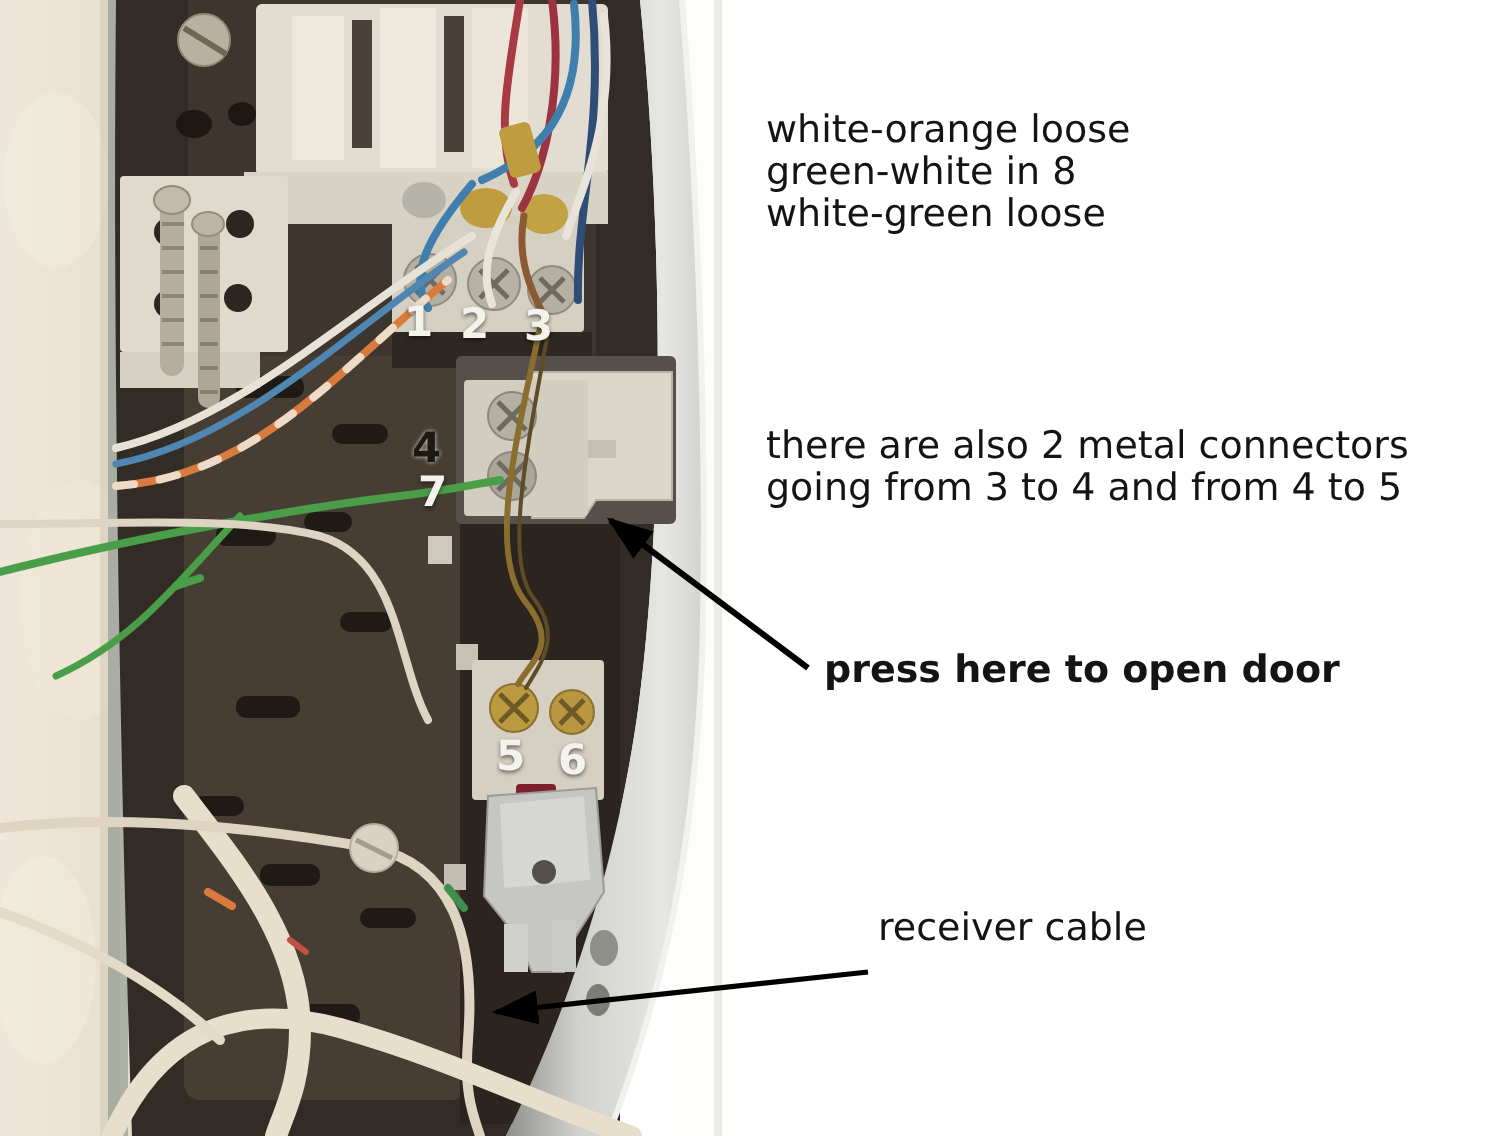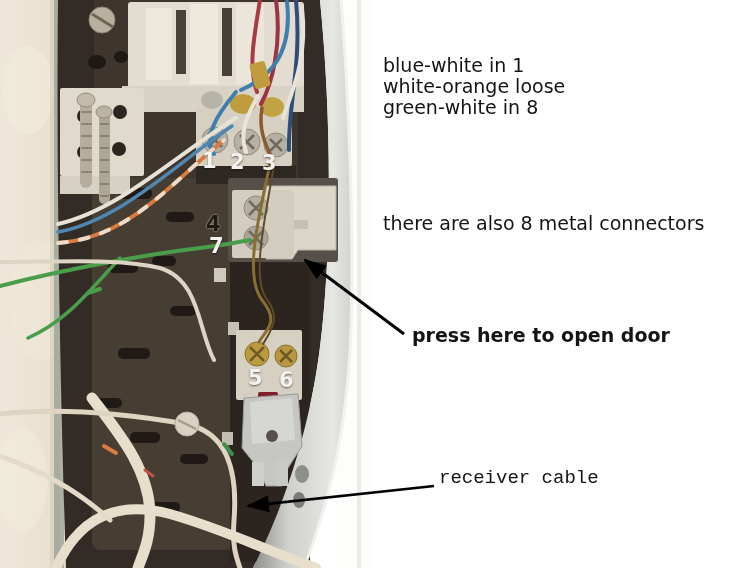--- a/index.html
+++ b/index.html
@@ -191,32 +191,33 @@
     <span class="tnum" style="left:202px; top:151px;">1</span>
     <span class="tnum" style="left:230px; top:152px;">2</span>
     <span class="tnum" style="left:262px; top:153px;">3</span>
     <span class="tnum dark" style="left:206px; top:214px;">4</span>
     <span class="tnum" style="left:209px; top:236px;">7</span>
     <span class="tnum" style="left:248px; top:368px;">5</span>
     <span class="tnum" style="left:279px; top:370px;">6</span>
   </div>
 
   <div class="ann" style="left:383px; top:55px;">
-    <div>blue-white in 1</div>
     <div>white-orange loose</div>
     <div>green-white in 8</div>
+    <div>white-green loose</div>
   </div>
 
   <div class="ann" style="left:383px; top:213px;">
-    <div>there are also 8 metal connectors</div>
+    <div>there are also 2 metal connectors</div>
+    <div>going from 3 to 4 and from 4 to 5</div>
   </div>
 
   <div class="ann" style="left:412px; top:325px;font-weight:bold;">press here to open door</div>
 
-  <div class="ann" style="left:439px; top:468px;font-family:Liberation Mono, monospace;">receiver cable</div>
+  <div class="ann" style="left:439px; top:454px;">receiver cable</div>
 
   <svg class="arrows" viewBox="0 0 750 568">
     <defs>
       <marker id="ah" markerUnits="userSpaceOnUse" markerWidth="26" markerHeight="20" refX="21" refY="10" orient="auto">
         <path d="M0,1.5 L23,10 L0,18.5 Z" fill="#000000"></path>
       </marker>
     </defs>
     <line x1="404" y1="334" x2="305" y2="260" stroke="#000000" stroke-width="3" marker-end="url(#ah)"></line>
     <line x1="434" y1="486" x2="248" y2="506" stroke="#000000" stroke-width="2.6" marker-end="url(#ah)"></line>
   </svg>

